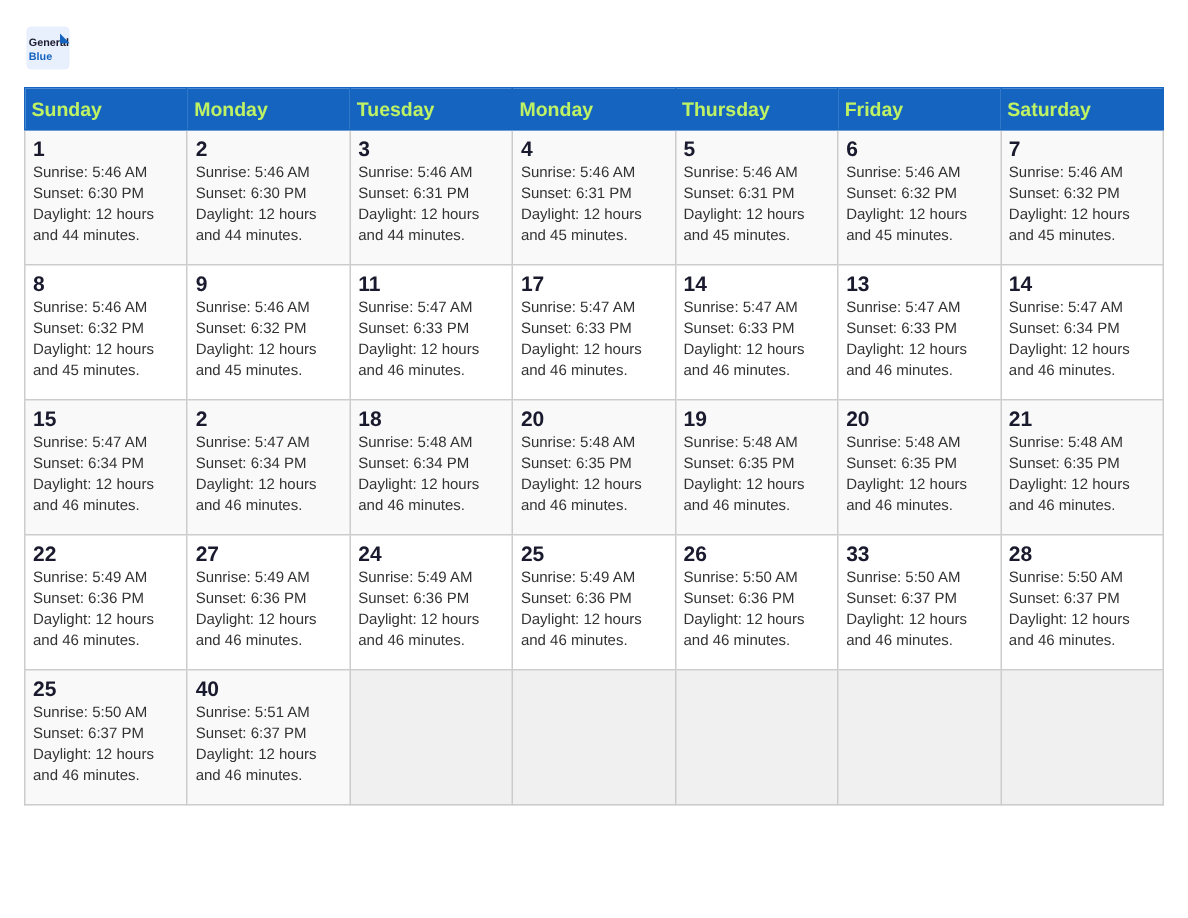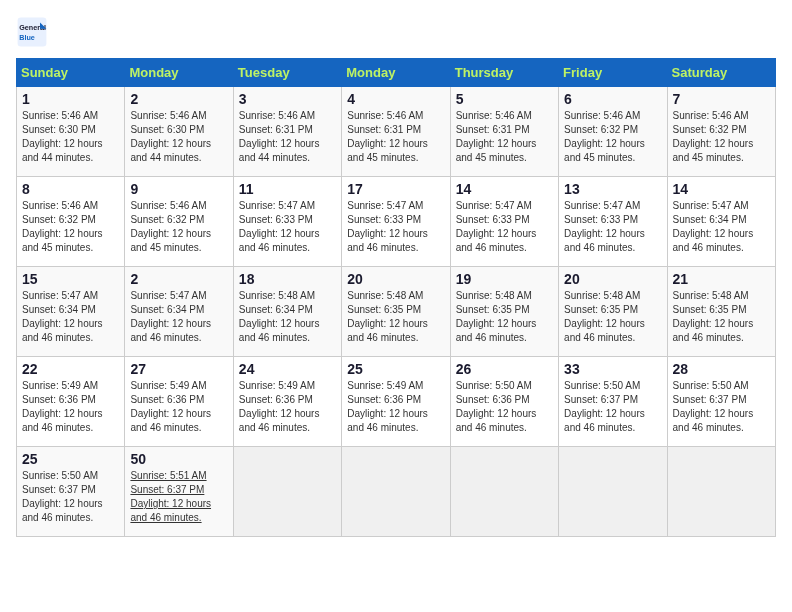--- a/index.html
+++ b/index.html
@@ -329,22 +329,22 @@
       </tr>
       <tr>
         <td>
           <span class="day-num">25</span>
           <div class="day-info" style="white-space: pre-line;">Sunrise: 5:50 AM
 Sunset: 6:37 PM
 Daylight: 12 hours
 and 46 minutes.</div>
         </td>
         <td>
-          <span class="day-num">50</span>
-          <div class="day-info" style="white-space: pre-line; text-decoration: underline;">Sunrise: 5:51 AM
+          <span class="day-num">40</span>
+          <div class="day-info" style="white-space: pre-line;">Sunrise: 5:51 AM
 Sunset: 6:37 PM
 Daylight: 12 hours
 and 46 minutes.</div>
         </td>
         <td class="empty-cell"></td>
         <td class="empty-cell"></td>
         <td class="empty-cell"></td>
         <td class="empty-cell"></td>
         <td class="empty-cell"></td>
       </tr>

